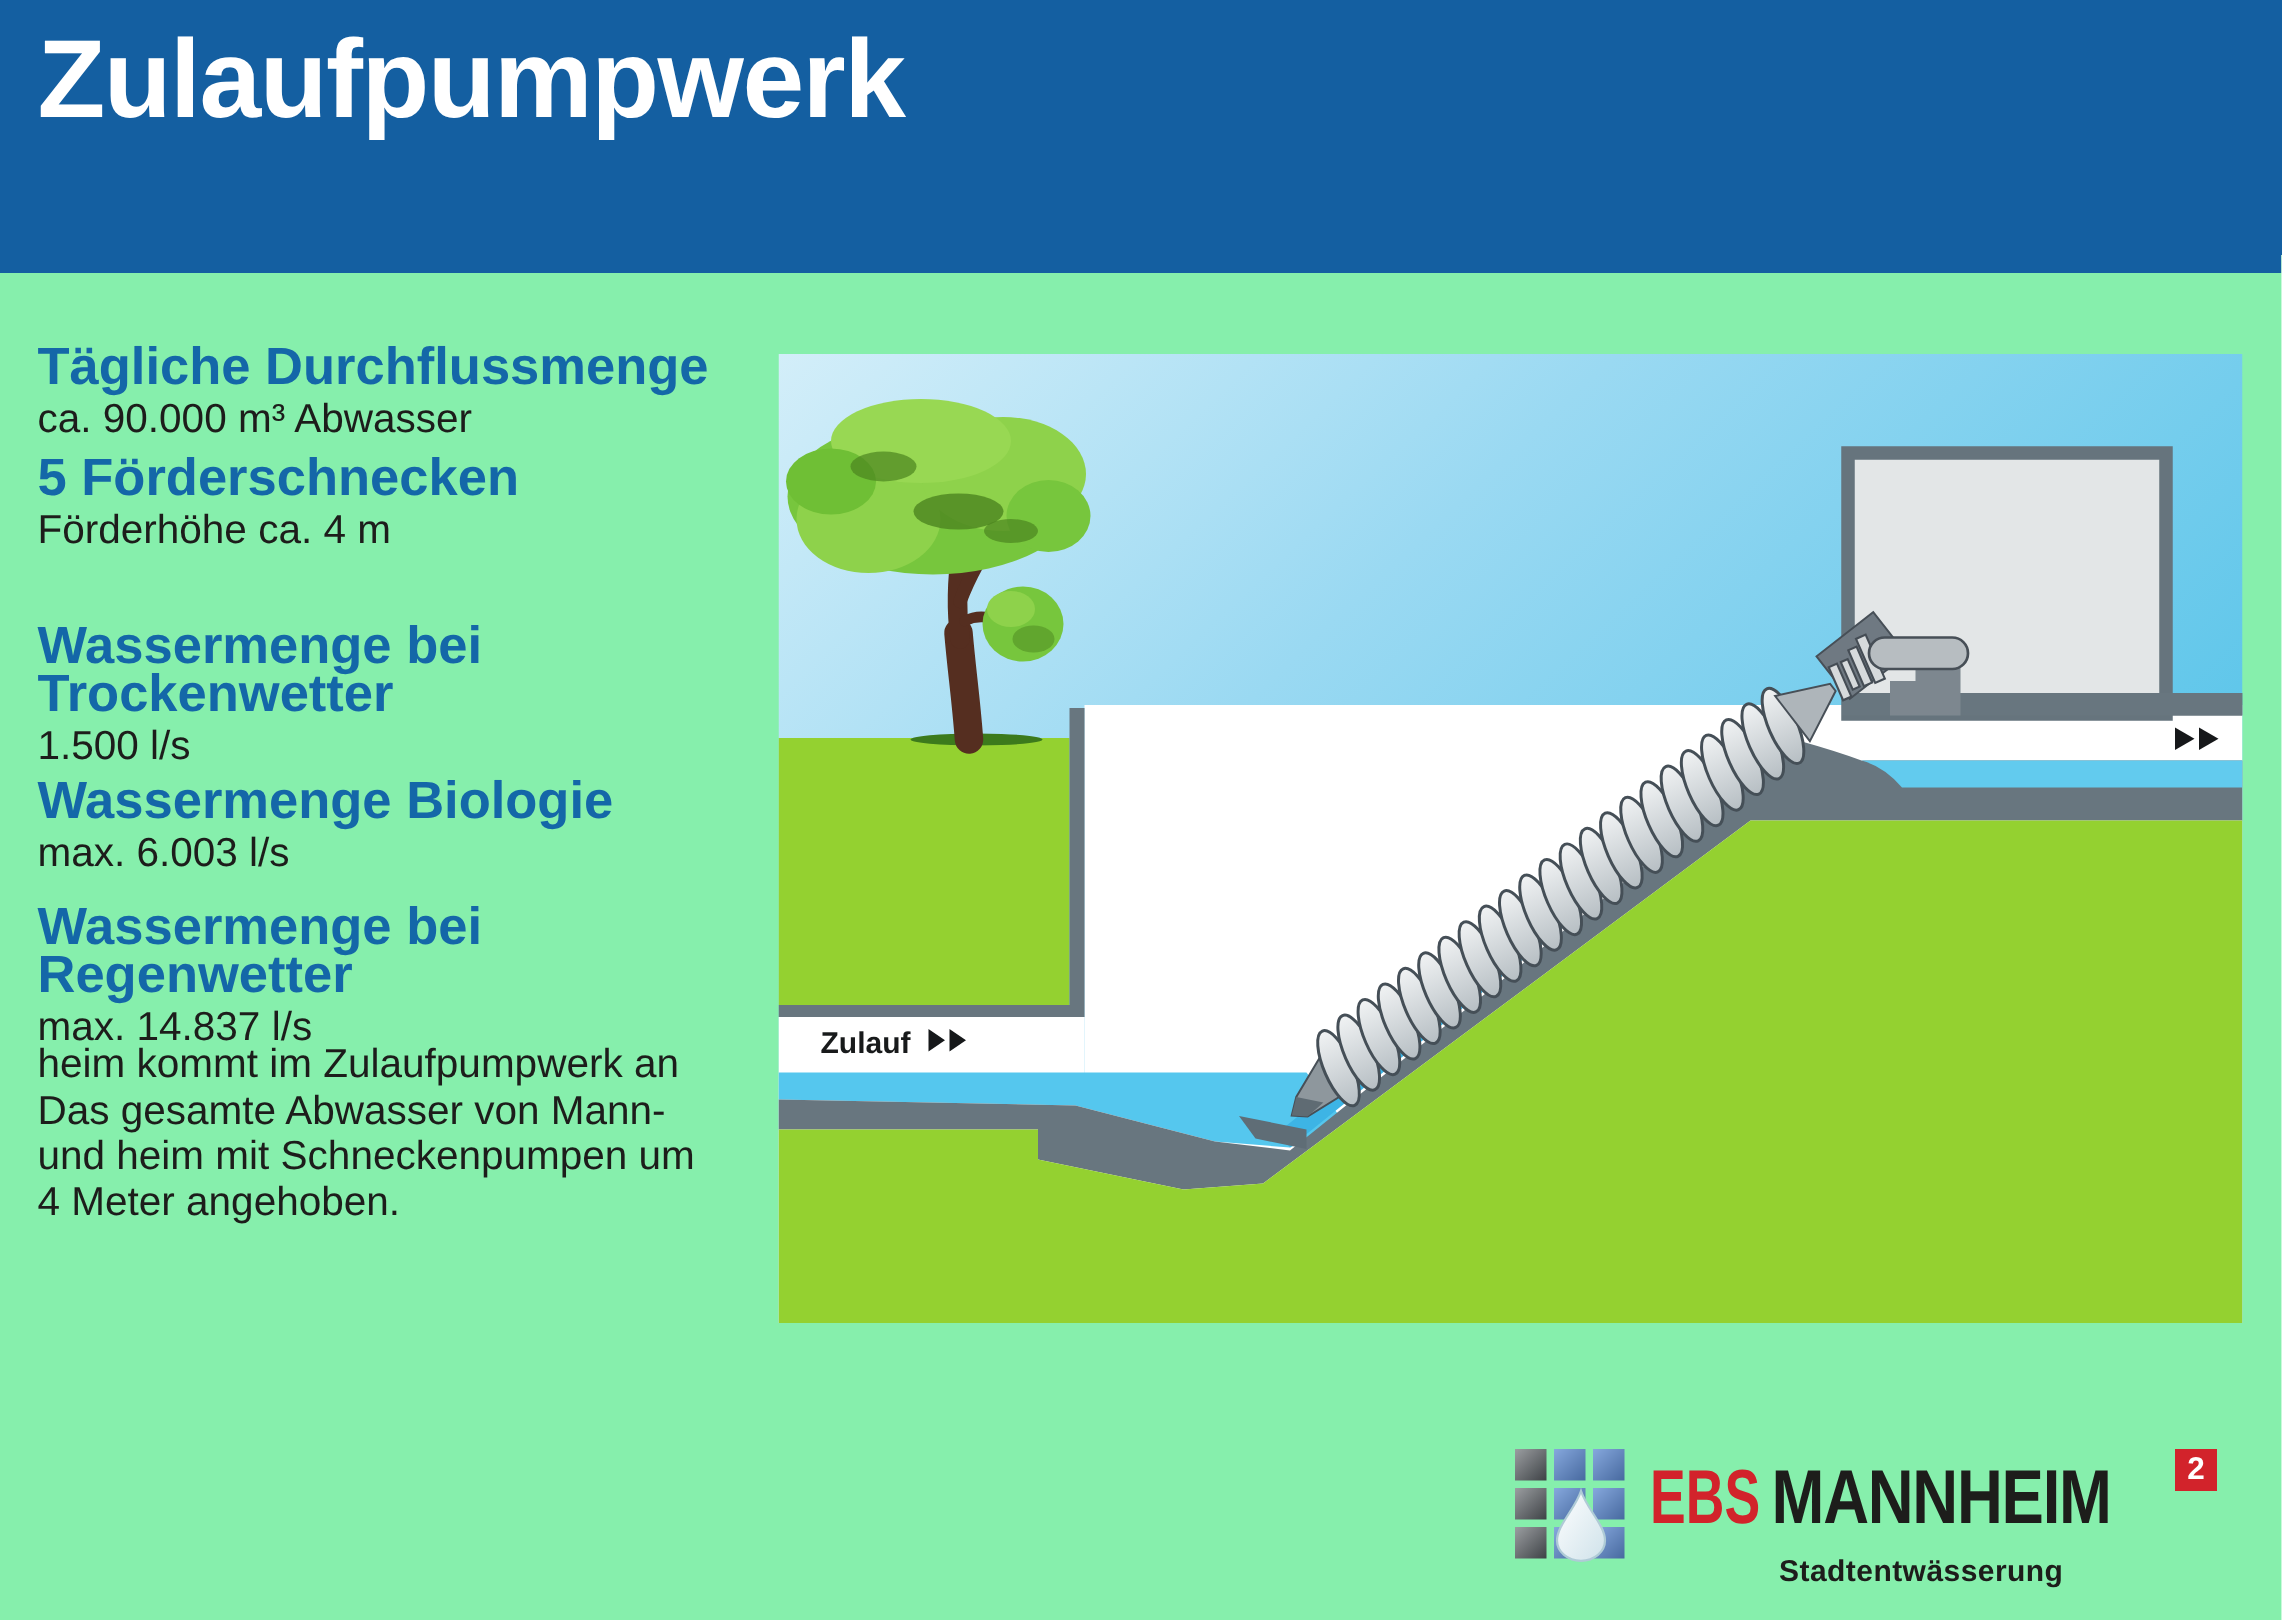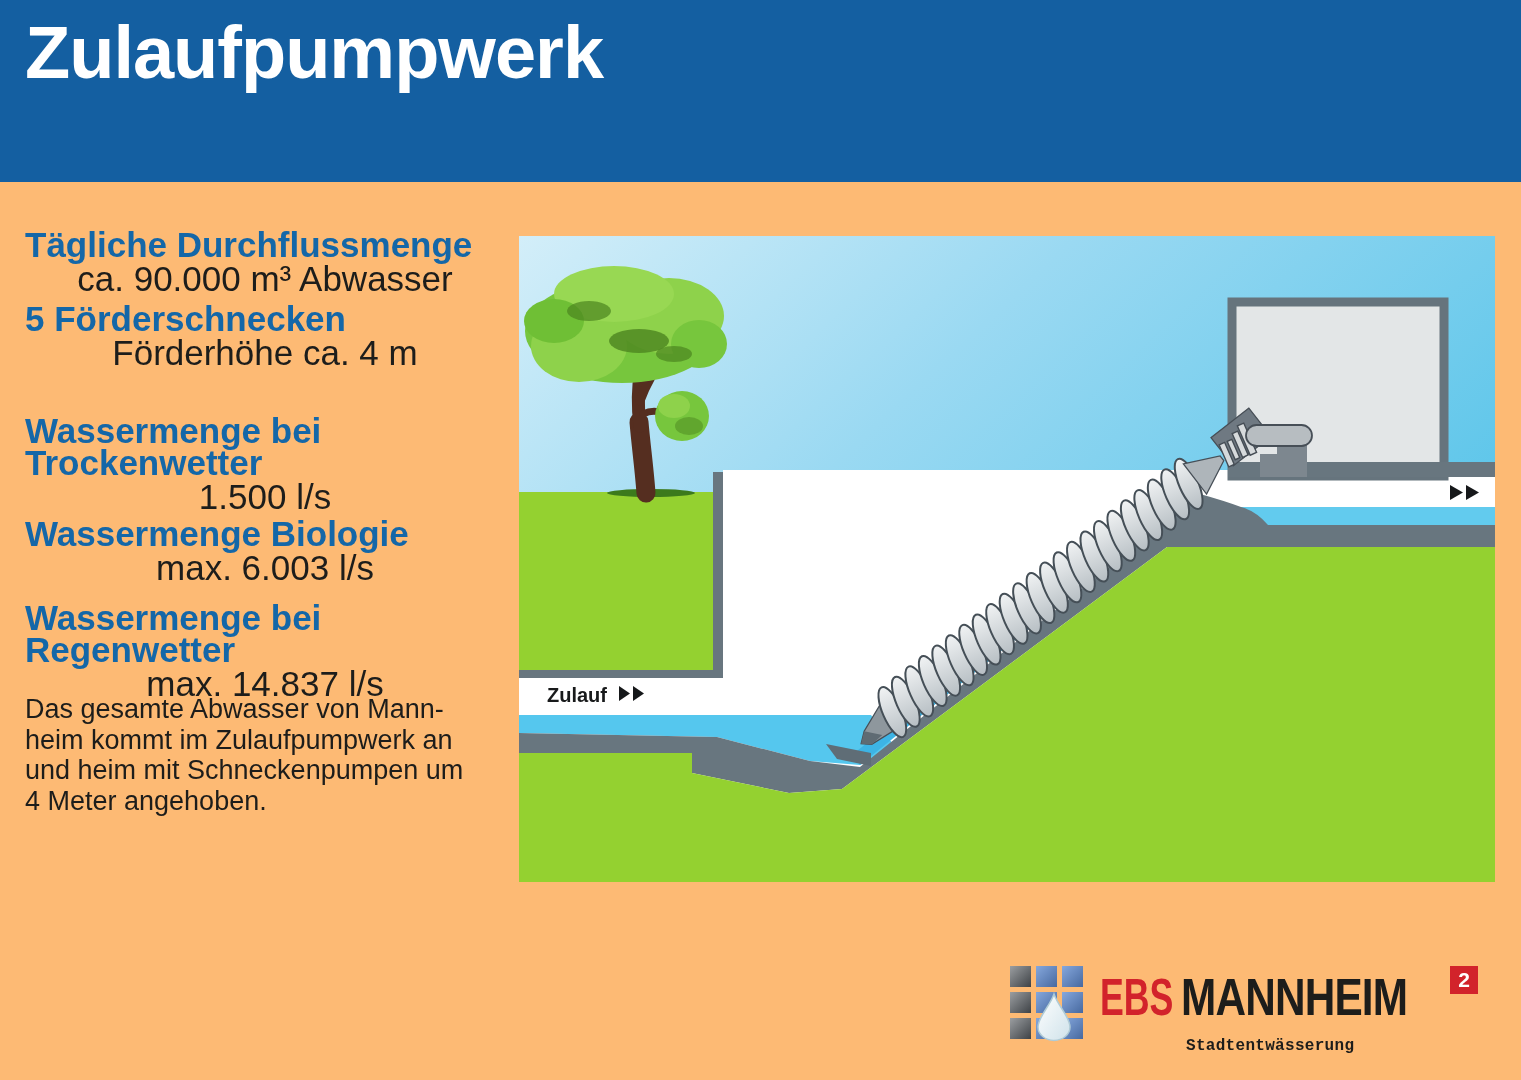--- a/index.html
+++ b/index.html
@@ -1,25 +1,25 @@
 <!DOCTYPE html>
 <html><head>
 <meta charset="utf-8">
 <style>
   html,body{margin:0;padding:0;background:#fff;}
-  .page{position:relative;width:1521px;height:1080px;background:#fdba74;overflow:hidden;
+  .page{position:relative;width:1521px;height:1080px;background:#86efac;overflow:hidden;
         font-family:"Liberation Sans","DejaVu Sans",sans-serif;}
   
   .header{position:absolute;left:0;top:0;width:1521px;height:182px;background:#145fa1;}
   .page-title{position:absolute;left:25px;top:10px;margin:0;color:#ffffff;
               font-size:74px;font-weight:bold;letter-spacing:-1px;}
   
   .fact{position:absolute;left:25px;width:480px;}
   .fact-h{color:#1467a8;font-size:35px;font-weight:bold;line-height:32px;}
-  .fact-v{color:#1d1d1b;font-size:35px;line-height:32px;margin-top:2px;text-align:center;}
+  .fact-v{color:#1d1d1b;font-size:27px;line-height:32px;margin-top:2px;}
   .f1{top:229px}.f2{top:303px}.f3{top:415px}.f4{top:518px}.f5{top:602px}
   .para{position:absolute;left:25px;top:694px;width:500px;color:#1d1d1b;
         font-size:27px;line-height:30.5px;}
   
   .illu{position:absolute;left:519px;top:236px;}
   .blade{fill:url(#bladeGrad);stroke:#454f57;stroke-width:2px;}
   .disc{fill:#d6dadc;stroke:#454d55;stroke-width:1.4px;}
   
   .logo-grid{position:absolute;left:1010px;top:966px;width:73px;height:73px;
              display:grid;grid-template-columns:repeat(3,21px);grid-template-rows:repeat(3,21px);
@@ -27,22 +27,22 @@
   .lg-sq{width:21px;height:21px;background:linear-gradient(135deg,#86a8dd,#47699f);}
   .lg-sq:nth-child(3n+1){background:linear-gradient(135deg,#9b9ea1,#3e4246);}
   .drop{position:absolute;left:1037px;top:992px;}
   .logo-ebs{position:absolute;left:1100px;top:972px;font-size:51px;line-height:51px;
             font-weight:bold;color:#d2232b;transform:scaleX(0.70);transform-origin:left top;}
   .logo-city{position:absolute;left:1181px;top:972px;font-size:51px;line-height:51px;
              font-weight:bold;color:#1d1d1b;letter-spacing:-1px;transform:scaleX(0.83);
              transform-origin:left top;}
   .logo-sup{position:absolute;left:1450px;top:966px;width:28px;height:28px;background:#d2232b;
             color:#ffffff;font-size:21px;font-weight:bold;text-align:center;line-height:28px;}
-  .logo-sub{position:absolute;left:1186px;top:1037px;font-size:16px;font-weight:bold;
-            color:#1d1d1b;letter-spacing:0.3px;font-family:Liberation Mono, monospace;}
+  .logo-sub{position:absolute;left:1186px;top:1037px;font-size:20px;font-weight:bold;
+            color:#1d1d1b;letter-spacing:0.3px;}
 </style>
 </head>
 <body>
 
 <div class="page">
 
   <div class="header">
     <h1 class="page-title">Zulaufpumpwerk</h1>
   </div>
 
@@ -60,22 +60,22 @@
   </div>
   <div class="fact f4">
     <div class="fact-h">Wassermenge Biologie</div>
     <div class="fact-v">max. 6.003 l/s</div>
   </div>
   <div class="fact f5">
     <div class="fact-h">Wassermenge bei Regenwetter</div>
     <div class="fact-v">max. 14.837 l/s</div>
   </div>
   <div class="para">
+    <div>heim kommt im Zulaufpumpwerk an</div>
     <div>Das gesamte Abwasser von Mann-</div>
-    <div>heim kommt im Zulaufpumpwerk an</div>
     <div>und heim mit Schneckenpumpen um</div>
     <div>4 Meter angehoben.</div>
   </div>
 
   <svg class="illu" width="976" height="646" viewBox="0 0 976 646">
     <defs>
       <linearGradient id="sky" x1="0%" y1="0%" x2="85%" y2="60%">
         <stop offset="0" stop-color="#d3eef9"></stop>
         <stop offset="0.45" stop-color="#9ad9f2"></stop>
         <stop offset="1" stop-color="#5ec6ea"></stop>

